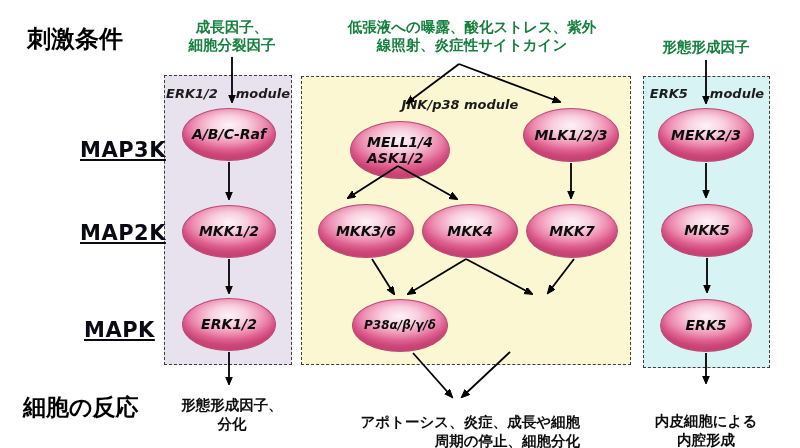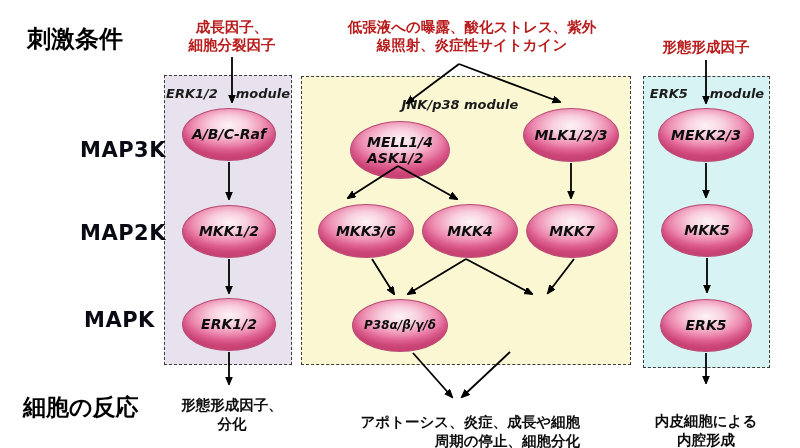--- a/index.html
+++ b/index.html
@@ -4,23 +4,23 @@
 <style>
   html,body{margin:0;padding:0;background:#ffffff;}
   #stage{
     position:relative;width:800px;height:448px;background:#ffffff;overflow:hidden;
     font-family:"DejaVu Sans","Liberation Sans",sans-serif;color:#111;
   }
   .abs{position:absolute;}
   .pre{white-space:pre-line;}
   
   .side-label{font-weight:bold;color:#000;line-height:1.1;}
-  .row-label{font-weight:bold;color:#0a0a14;font-size:21px;letter-spacing:.5px;}
+  .row-label{font-weight:bold;color:#0a0a14;font-size:21px;letter-spacing:.5px;text-decoration:underline;}
   
-  .stim{font-weight:bold;font-size:14.5px;line-height:1.25;text-align:center;color:#b91c1c;}
+  .stim{font-weight:bold;font-size:14.5px;line-height:1.25;text-align:center;color:#15803d;}
   .resp{font-weight:bold;font-size:14.5px;line-height:1.3;text-align:center;color:#0d0d0d;}
   
   .module{border:1.6px dashed #3b3b3b;box-sizing:border-box;}
   .module-label{font-style:italic;font-weight:600;font-size:13px;color:#1c1c1c;
     display:flex;justify-content:center;align-items:center;}
   .module-label .gap{display:inline-block;width:22px;}
   
   .node{
     border-radius:50%;
     background:radial-gradient(ellipse 62% 58% at 50% 32%,
@@ -55,21 +55,21 @@
   </div>
   <div class="abs module-label" style="left:645px;top:86px;width:124px;">
     <span>ERK5</span>
     <span class="gap"></span>
     <span>module</span>
   </div>
 
   <div class="abs side-label" style="left:27px;top:26px;font-size:24px;">刺激条件</div>
   <div class="abs row-label" style="left:80px;top:138px;">MAP3K</div>
   <div class="abs row-label" style="left:80px;top:221px;">MAP2K</div>
-  <div class="abs row-label" style="left:84px;top:308px;">MAPK</div>
+  <div class="abs row-label" style="left:84px;top:318px;">MAPK</div>
   <div class="abs side-label" style="left:23px;top:395px;font-size:23px;">細胞の反応</div>
 
   <div class="abs stim pre" style="left:152px;top:18px;width:160px;">成長因子、
 細胞分裂因子</div>
   <div class="abs stim pre" style="left:320px;top:18px;width:304px;">低張液への曝露、酸化ストレス、紫外
 線照射、炎症性サイトカイン</div>
   <div class="abs stim" style="left:626px;top:38px;width:160px;">形態形成因子</div>
 
   <div class="abs resp pre" style="left:152px;top:396px;width:160px;">形態形成因子、
 分化</div>

